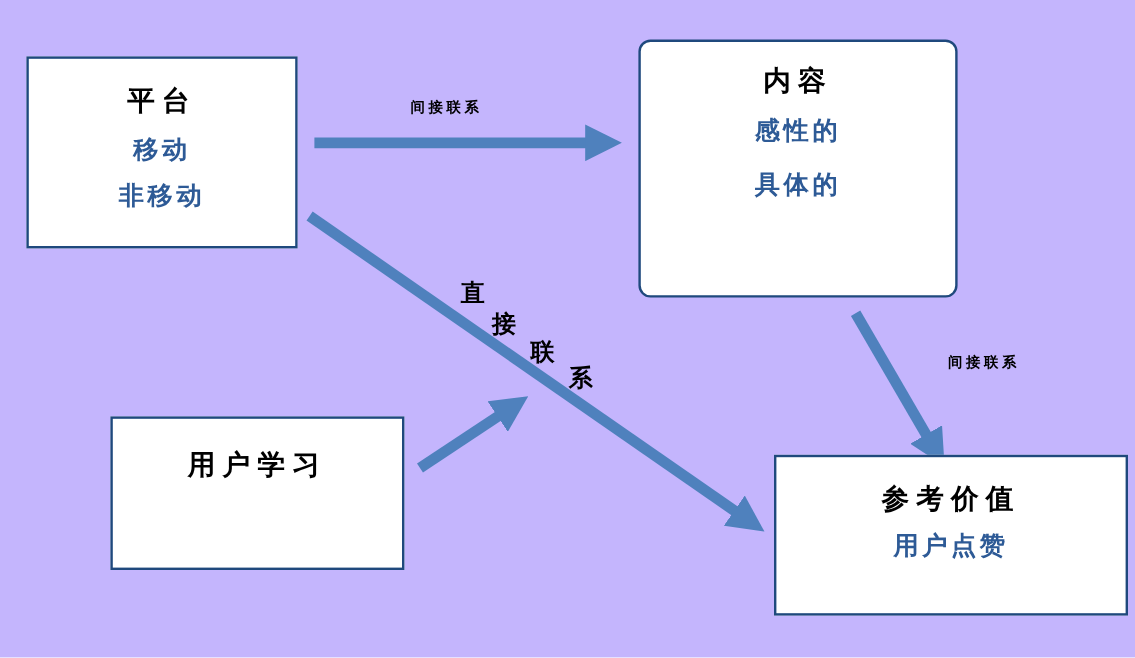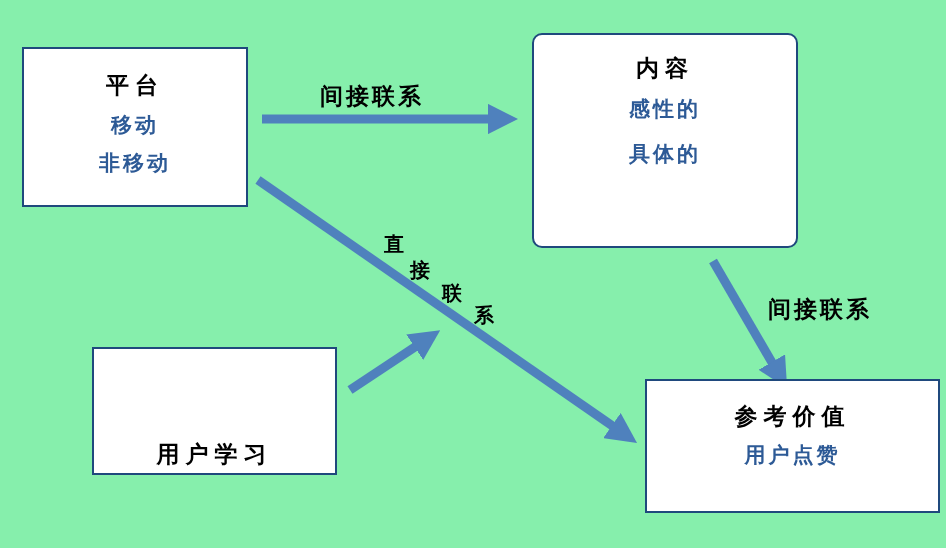--- a/index.html
+++ b/index.html
@@ -9,21 +9,21 @@
     --label-text: #000000;
   }
   * { box-sizing: border-box; }
   html, body { margin: 0; padding: 0; background: #ffffff; }
   body { font-family: "DejaVu Sans", "Liberation Sans", sans-serif; }
 
   .canvas {
     position: relative;
     width: 946px;
     height: 548px;
-    background: #86efac;
+    background: #c4b5fd;
     overflow: hidden;
   }
 
   .arrows-layer {
     position: absolute;
     left: 0; top: 0;
     width: 946px; height: 548px;
     pointer-events: none;
   }
   .arrow-line {
@@ -62,29 +62,29 @@
   }
 
   #node-platform  { left: 22px;  top: 47px;  width: 226px; height: 160px; }
   #node-platform .node-title { margin-top: 21px; margin-bottom: 6px; }
   #node-platform .node-item  { height: 38px; line-height: 38px; }
 
   #node-content   { left: 532px; top: 33px;  width: 266px; height: 215px; border-radius: 10px; }
   #node-content .node-title { margin-top: 18px; margin-bottom: 4px; }
   #node-content .node-item  { height: 45px; line-height: 45px; }
 
-  #node-learning  { left: 92px;  top: 347px; width: 245px; height: 128px; justify-content: flex-end; }
+  #node-learning  { left: 92px;  top: 347px; width: 245px; height: 128px; }
   #node-learning .node-title { margin-top: 24px; margin-bottom: 4px; }
 
   #node-value     { left: 645px; top: 379px; width: 295px; height: 134px; }
   #node-value .node-title { margin-top: 20px; margin-bottom: 4px; }
 
   .edge-label {
     position: absolute;
-    font-size: 23px;
+    font-size: 12px;
     font-weight: bold;
     color: var(--label-text, #000000);
     letter-spacing: 3px;
     white-space: nowrap;
     text-align: center;
   }
   #edge-label-indirect-top { left: 292px; top: 81px;  width: 160px; }
   #edge-label-indirect-right { left: 740px; top: 294px; width: 160px; }
 
   .stagger-char {

